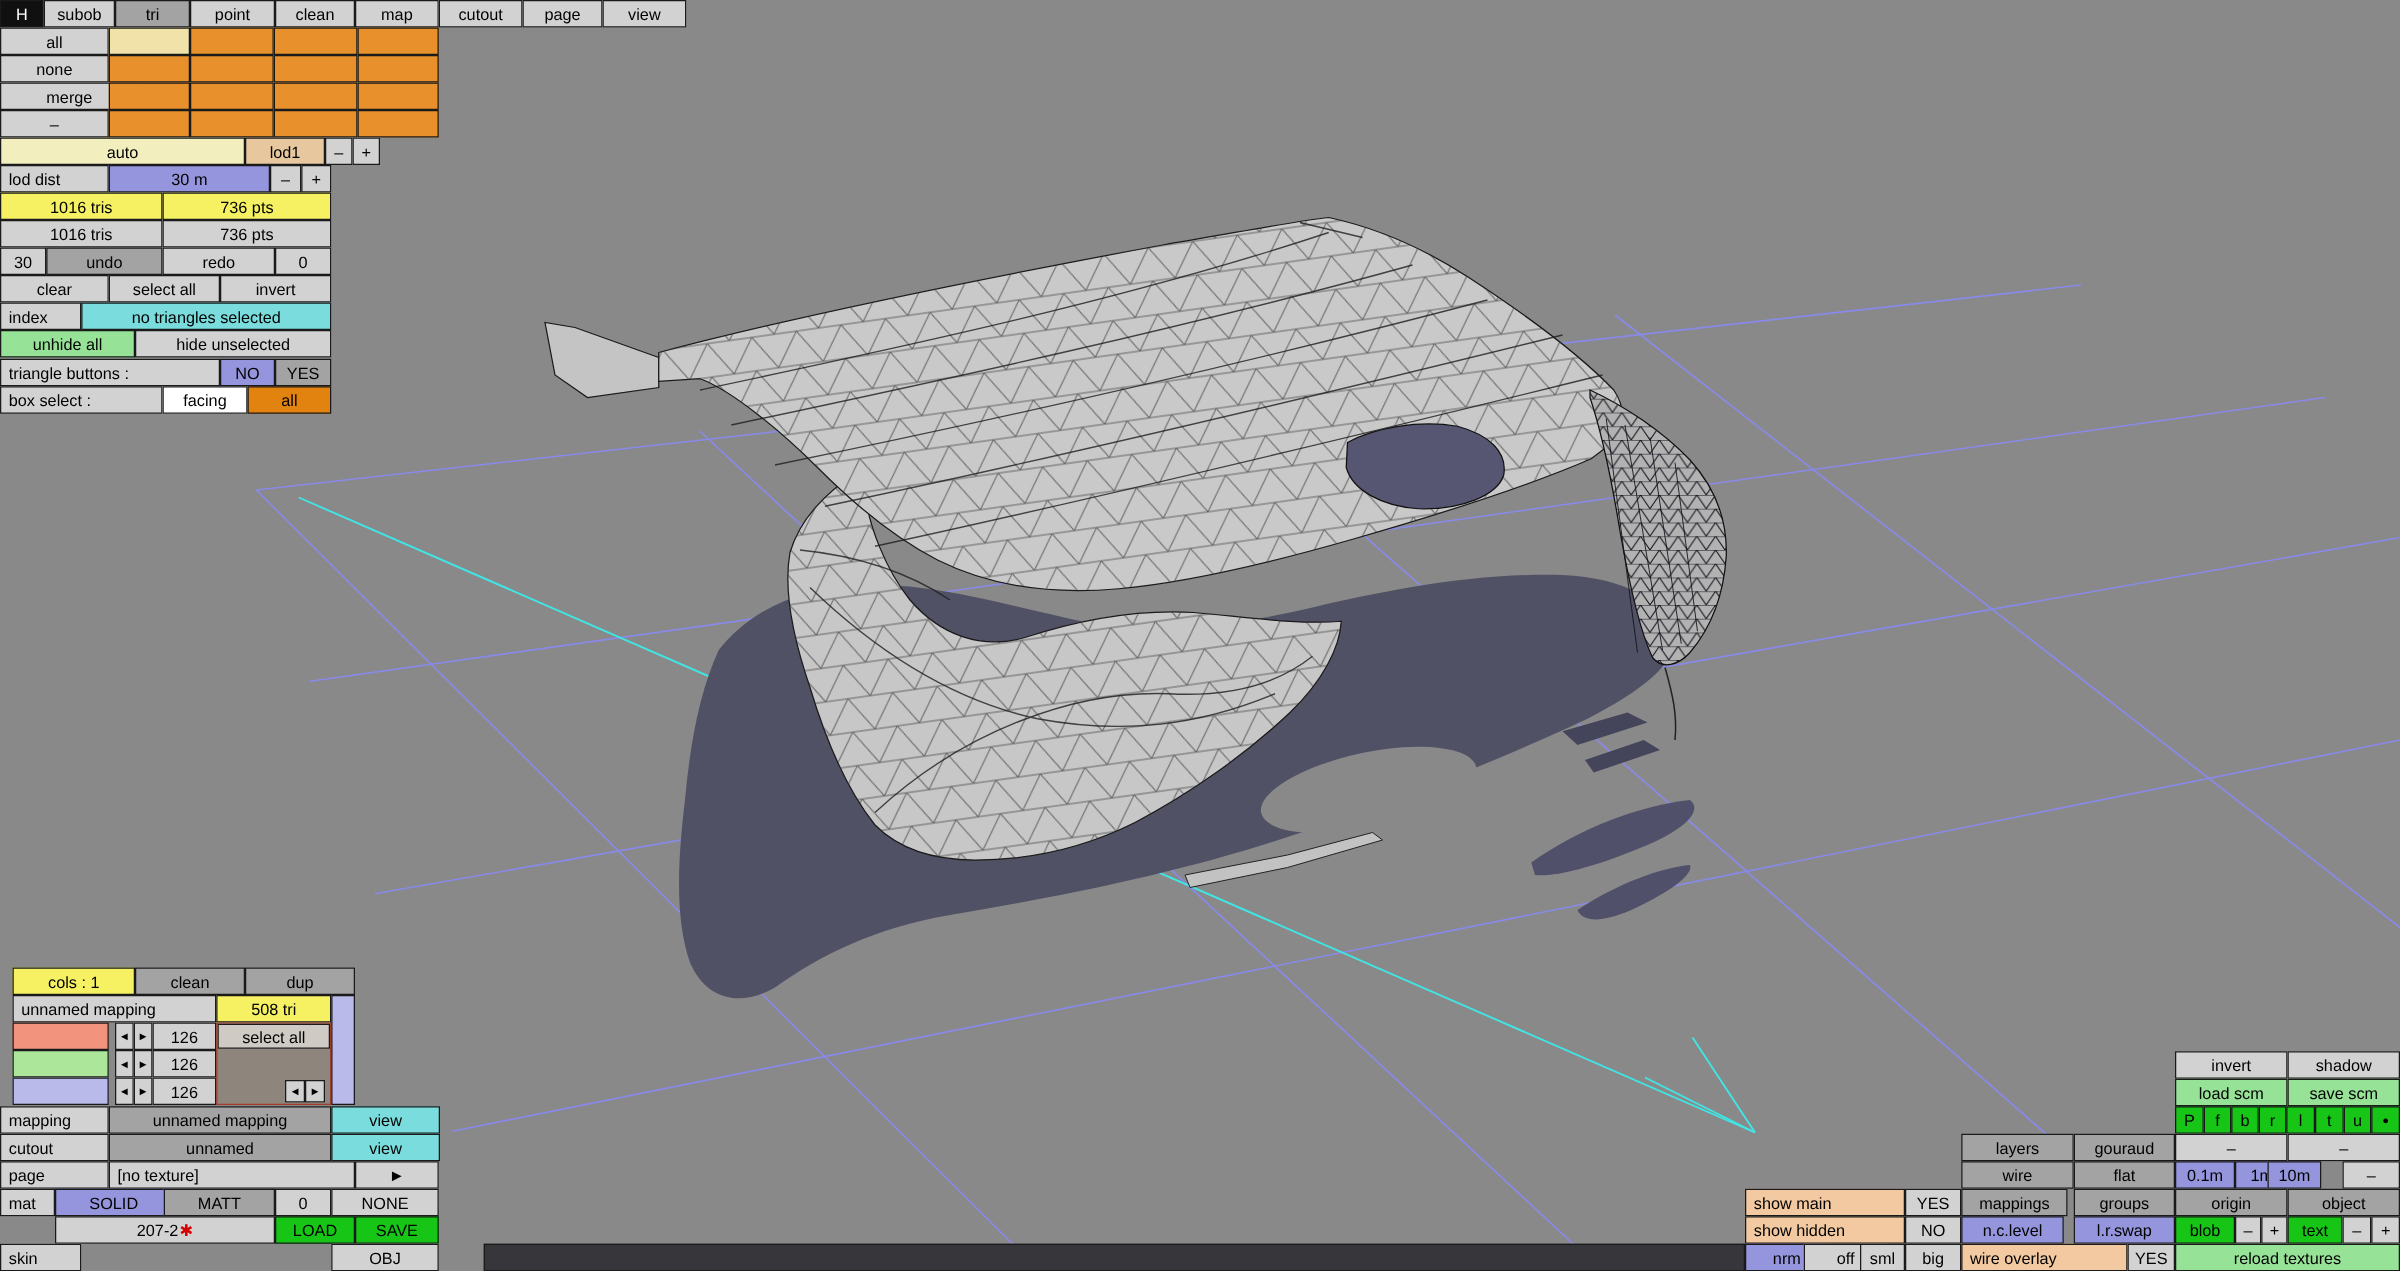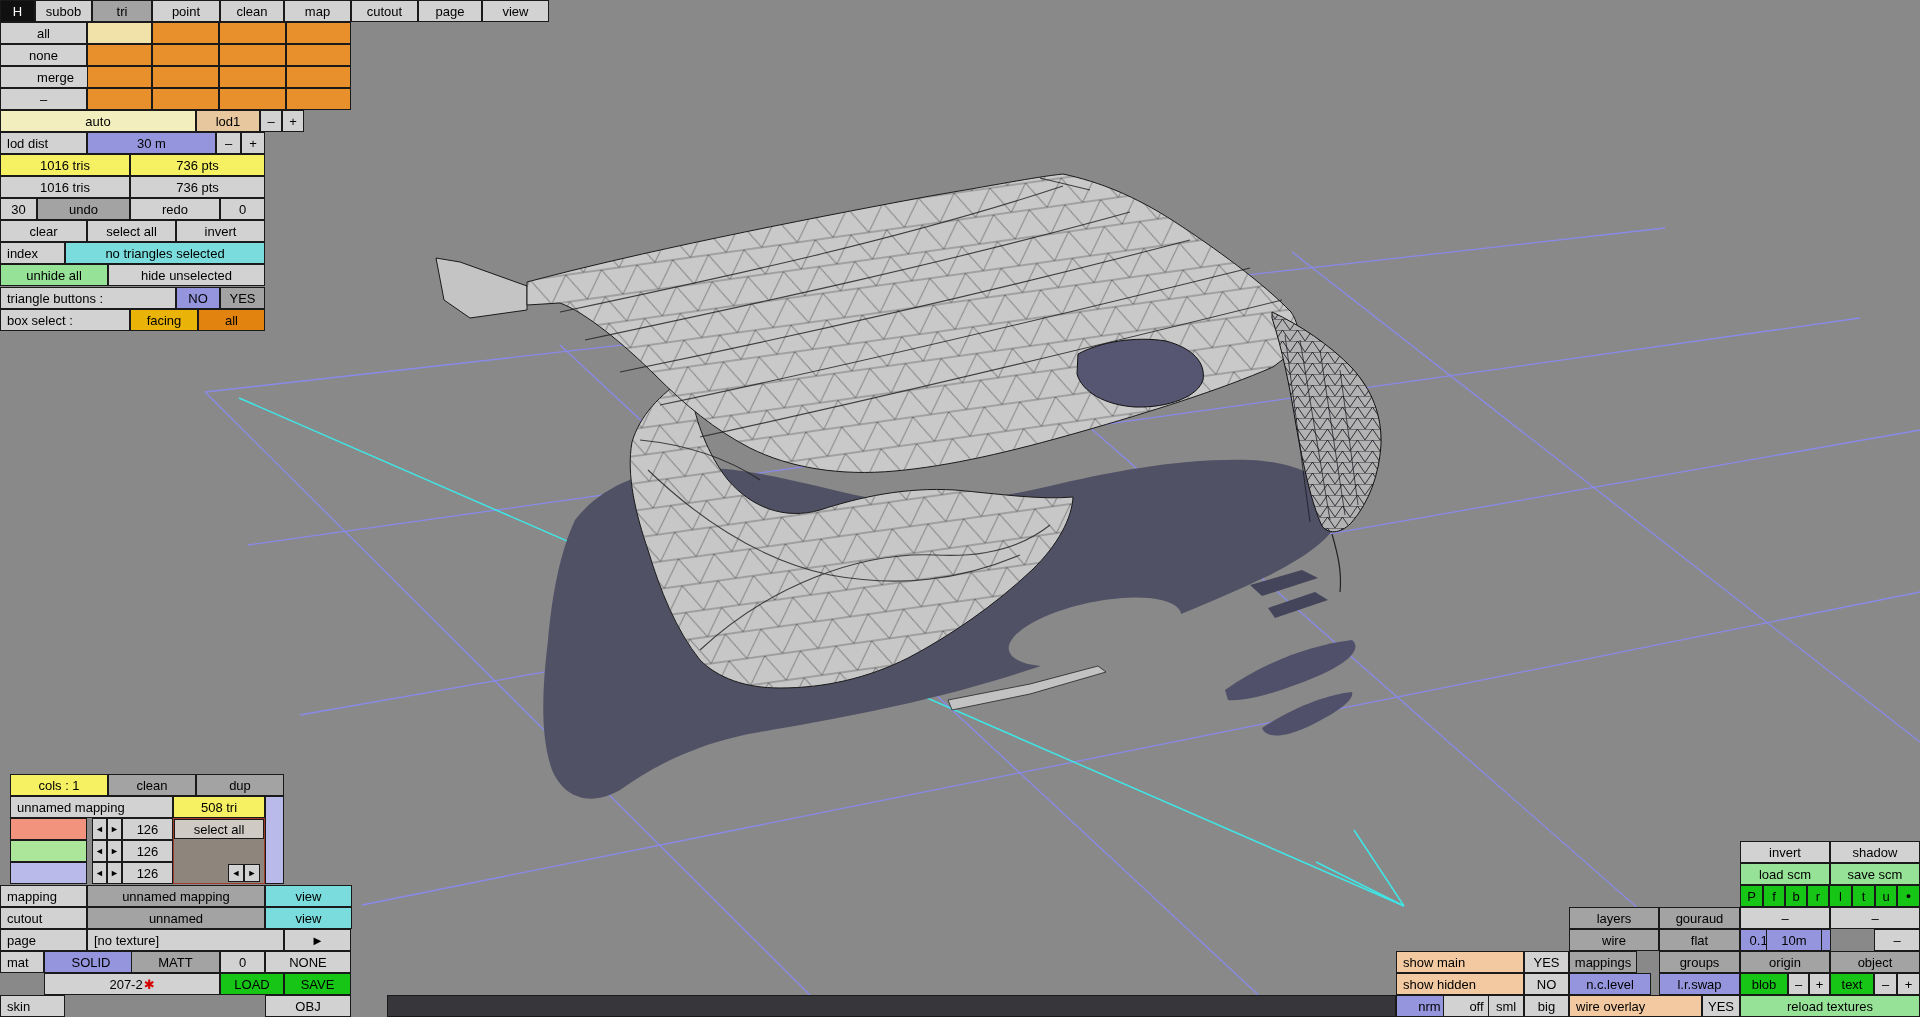--- a/index.html
+++ b/index.html
@@ -9,21 +9,21 @@
   .b{position:absolute;box-sizing:border-box;height:22px;border:1px solid #1a1a1a;
      background:#d2d2d2;color:#000;font:13px/1 "Liberation Sans",sans-serif;
      display:flex;align-items:center;justify-content:center;white-space:nowrap;overflow:hidden;z-index:2}
   .lbl{justify-content:flex-start;padding-left:6px}
   .dark{background:#101010;color:#fff}
   .lav{background:#a3a3a3}
   .peri{background:#9595dd}
   .yel{background:#f5f163}
   .cyn{background:#7adcdc}
   .org{background:#e8912c}
-  .orgL{background:#eab308}
+  .orgL{background:#ffffff}
   .orgD{background:#e2820f}
   .paleY{background:#f0e2a8}
   .pale{background:#f2eebe}
   .tan{background:#e6c79e}
   .grnB{background:#17c517}
   .grnL{background:#96e296}
   .pch{background:#f2c9a0}
   .swR{background:#f2937e}
   .swG{background:#abe69a}
   .swP{background:#b9b9ea}
@@ -258,26 +258,26 @@
 
 <div class="b lav" style="left:1569px;top:907px;width:90px">layers</div>
 <div class="b lav" style="left:1659px;top:907px;width:81px">gouraud</div>
 <div class="b" style="left:1740px;top:907px;width:90px">–</div>
 <div class="b" style="left:1830px;top:907px;width:90px">–</div>
 
 <div class="b lav" style="left:1569px;top:929px;width:90px">wire</div>
 <div class="b lav" style="left:1659px;top:929px;width:81px">flat</div>
 <div class="b peri" style="left:1740px;top:929px;width:48px">0.1m</div>
 <div class="b peri" style="left:1788px;top:929px;width:43px">1m</div>
-<div class="b peri" style="left:1766px;top:929px;width:56px">10m</div>
+<div class="b peri" style="left:1814px;top:929px;width:43px">10m</div>
 <div class="b" style="left:1874px;top:929px;width:46px">–</div>
 
 <div class="b pch lbl" style="left:1396px;top:951px;width:128px">show main</div>
 <div class="b" style="left:1524px;top:951px;width:45px">YES</div>
-<div class="b lav" style="left:1569px;top:951px;width:68px">mappings</div>
+<div class="b lav" style="left:1569px;top:951px;width:85px">mappings</div>
 <div class="b lav" style="left:1659px;top:951px;width:81px">groups</div>
 <div class="b lav" style="left:1740px;top:951px;width:90px">origin</div>
 <div class="b lav" style="left:1830px;top:951px;width:90px">object</div>
 
 <div class="b pch lbl" style="left:1396px;top:973px;width:128px">show hidden</div>
 <div class="b" style="left:1524px;top:973px;width:45px">NO</div>
 <div class="b peri" style="left:1569px;top:973px;width:82px">n.c.level</div>
 <div class="b peri" style="left:1659px;top:973px;width:81px">l.r.swap</div>
 <div class="b grnB" style="left:1740px;top:973px;width:48px">blob</div>
 <div class="b" style="left:1788px;top:973px;width:21px">–</div>

